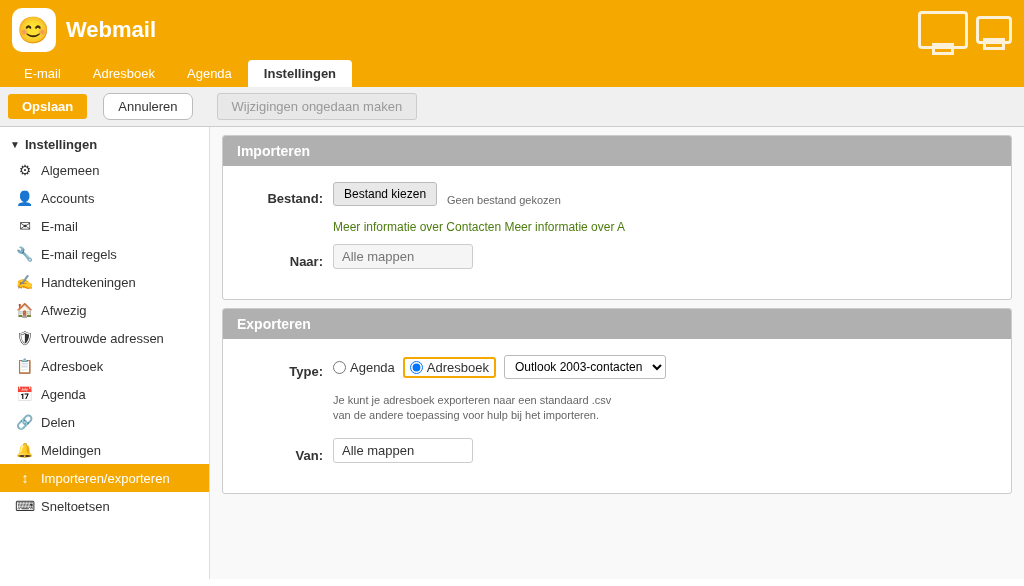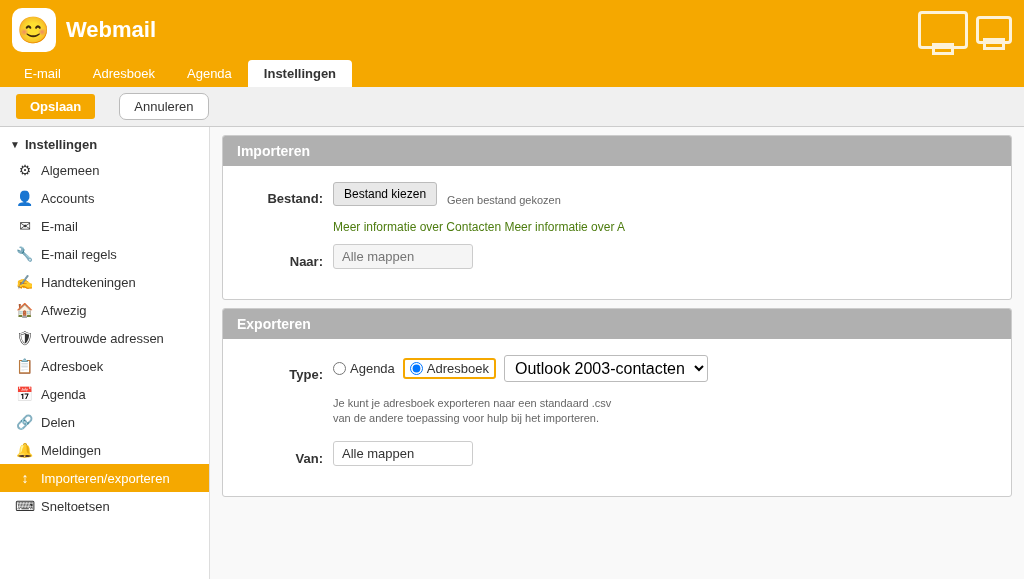--- a/index.html
+++ b/index.html
@@ -65,24 +65,24 @@
     .nav-tab.active {
       background: #fff;
       color: #333;
       font-weight: bold;
     }
 
     
     .toolbar {
       background: #f0f0f0;
       border-bottom: 1px solid #ccc;
-      padding: 6px 16px;
+      padding: 6px 8px;
       display: flex;
       align-items: center;
-      gap: 24px;
+      gap: 16px;
     }
     .btn-save {
       background: #f5a800;
       color: #fff;
       border: none;
       padding: 5px 14px;
       border-radius: 3px;
       cursor: pointer;
       font-size: 13px;
       font-weight: bold;
@@ -239,21 +239,21 @@
     }
     .radio-label.highlighted {
       border: 2px solid #f5a800;
       padding: 1px 5px;
       border-radius: 3px;
     }
     .select-dropdown {
       border: 1px solid #bbb;
       border-radius: 3px;
       padding: 3px 6px;
-      font-size: 16px;
+      font-size: 12px;
       background: #fff;
       cursor: pointer;
     }
     .export-note {
       margin-left: 90px;
       font-size: 11px;
       color: #666;
       margin-top: 4px;
       line-height: 1.4;
     }
@@ -284,20 +284,21 @@
 <div class="nav-tabs">
   <div class="nav-tab">E-mail</div>
   <div class="nav-tab">Adresboek</div>
   <div class="nav-tab">Agenda</div>
   <div class="nav-tab active">Instellingen</div>
 </div>
 
 <div class="toolbar">
   <button class="btn-save">Opslaan</button>
   <button class="btn-cancel">Annuleren</button>
+  <button class="btn-undo">Wijzigingen ongedaan maken</button>
 </div>
 
 <div class="main-layout">
 
   <div class="sidebar">
     <div class="sidebar-section-title">
       <span class="arrow">▼</span>
       <span>Instellingen</span>
     </div>
 

